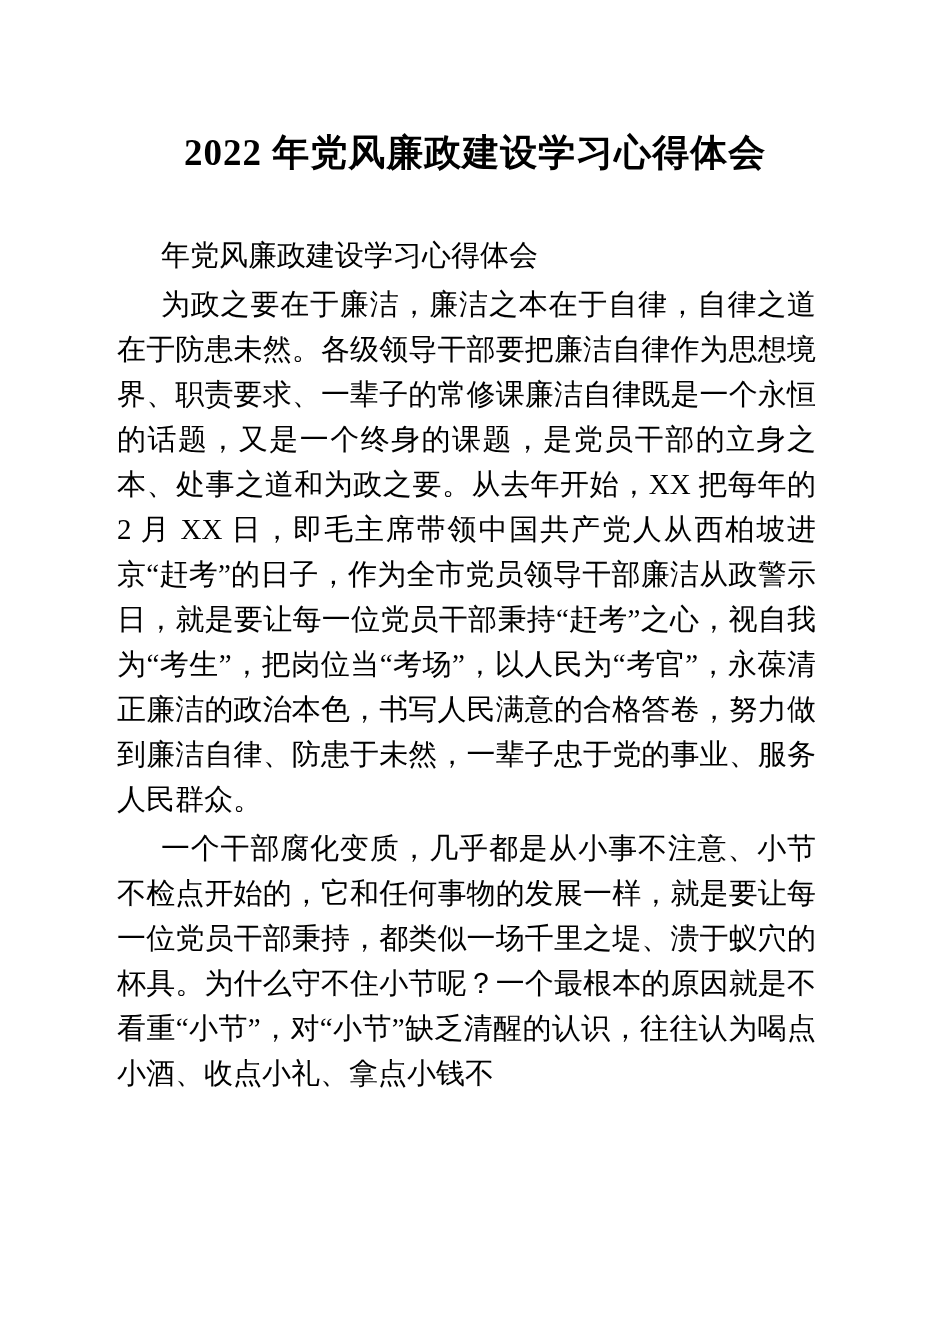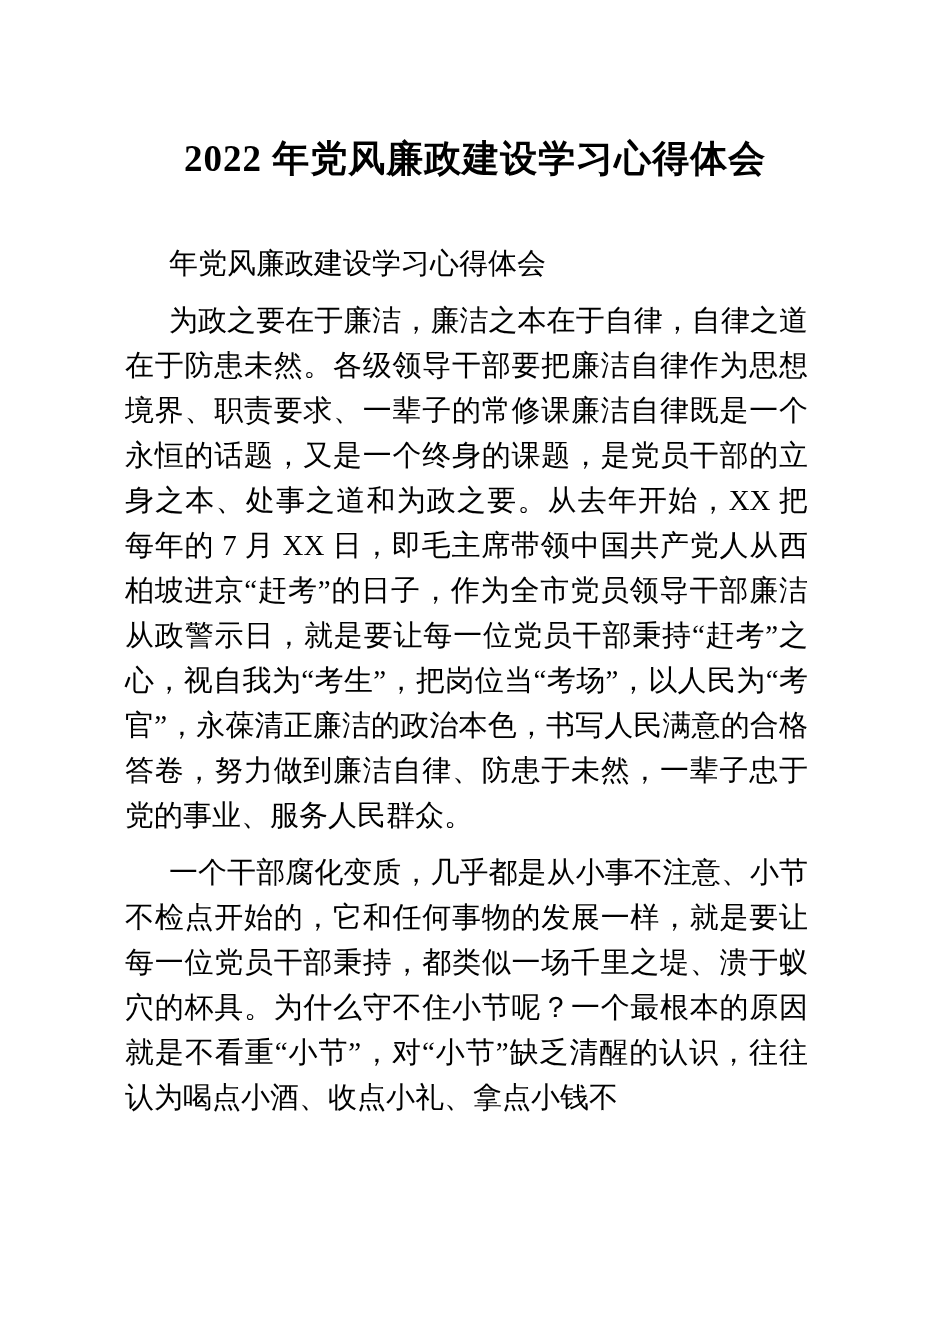--- a/index.html
+++ b/index.html
@@ -10,21 +10,21 @@
   .page {
     position: relative;
     width: 950px;
     height: 1344px;
     background: #ffffff;
     overflow: hidden;
     color: #000000;
   }
   .doc-title {
     position: absolute;
-    top: 134px;
+    top: 128px;
     left: 0;
     width: 100%;
     margin: 0;
     text-align: center;
     font-family: "Liberation Serif", "DejaVu Serif", serif;
     font-weight: bold;
     font-size: 37px;
     line-height: 50px;
     letter-spacing: 1px;
     white-space: nowrap;
@@ -33,21 +33,21 @@
     position: absolute;
     top: 229px;
     left: 113px;
     width: 707px;
     font-family: "Liberation Serif", "DejaVu Serif", serif;
     font-size: 29px;
     line-height: 45px;
     color: #000000;
   }
   .content p {
-    margin: 12px;
+    margin: 4px;
     padding: 0;
     text-indent: 44px;
     text-align: justify;
     text-justify: inter-character;
   }
   .content p.first-para {
     text-align: left;
   }
   .content p.section-heading {
     font-family: "Liberation Sans", "DejaVu Sans", sans-serif;
@@ -58,17 +58,17 @@
 </style>
 </head>
 <body>
 
 <div class="page">
 
   <h1 class="doc-title">2022 年党风廉政建设学习心得体会</h1>
 
   <div class="content">
     <p class="first-para">年党风廉政建设学习心得体会</p>
-    <p>为政之要在于廉洁，廉洁之本在于自律，自律之道在于防患未然。各级领导干部要把廉洁自律作为思想境界、职责要求、一辈子的常修课廉洁自律既是一个永恒的话题，又是一个终身的课题，是党员干部的立身之本、处事之道和为政之要。从去年开始，XX 把每年的 7 月 XX 日，即毛主席带领中国共产党人从西柏坡进京“赶考”的日子，作为全市党员领导干部廉洁从政警示日，就是要让每一位党员干部秉持“赶考”之心，视自我为“考生”，把岗位当“考场”，以人民为“考官”，永葆清正廉洁的政治本色，书写人民满意的合格答卷，努力做到廉洁自律、防患于未然，一辈子忠于党的事业、服务人民群众。</p>
+    <p>为政之要在于廉洁，廉洁之本在于自律，自律之道在于防患未然。各级领导干部要把廉洁自律作为思想境界、职责要求、一辈子的常修课廉洁自律既是一个永恒的话题，又是一个终身的课题，是党员干部的立身之本、处事之道和为政之要。从去年开始，XX 把每年的 2 月 XX 日，即毛主席带领中国共产党人从西柏坡进京“赶考”的日子，作为全市党员领导干部廉洁从政警示日，就是要让每一位党员干部秉持“赶考”之心，视自我为“考生”，把岗位当“考场”，以人民为“考官”，永葆清正廉洁的政治本色，书写人民满意的合格答卷，努力做到廉洁自律、防患于未然，一辈子忠于党的事业、服务人民群众。</p>
     <p>一个干部腐化变质，几乎都是从小事不注意、小节不检点开始的，它和任何事物的发展一样，就是要让每一位党员干部秉持，都类似一场千里之堤、溃于蚁穴的杯具。为什么守不住小节呢？一个最根本的原因就是不看重“小节”，对“小节”缺乏清醒的认识，往往认为喝点小酒、收点小礼、拿点小钱不</p>
   </div>
 
 </div>
 
 </body></html>

